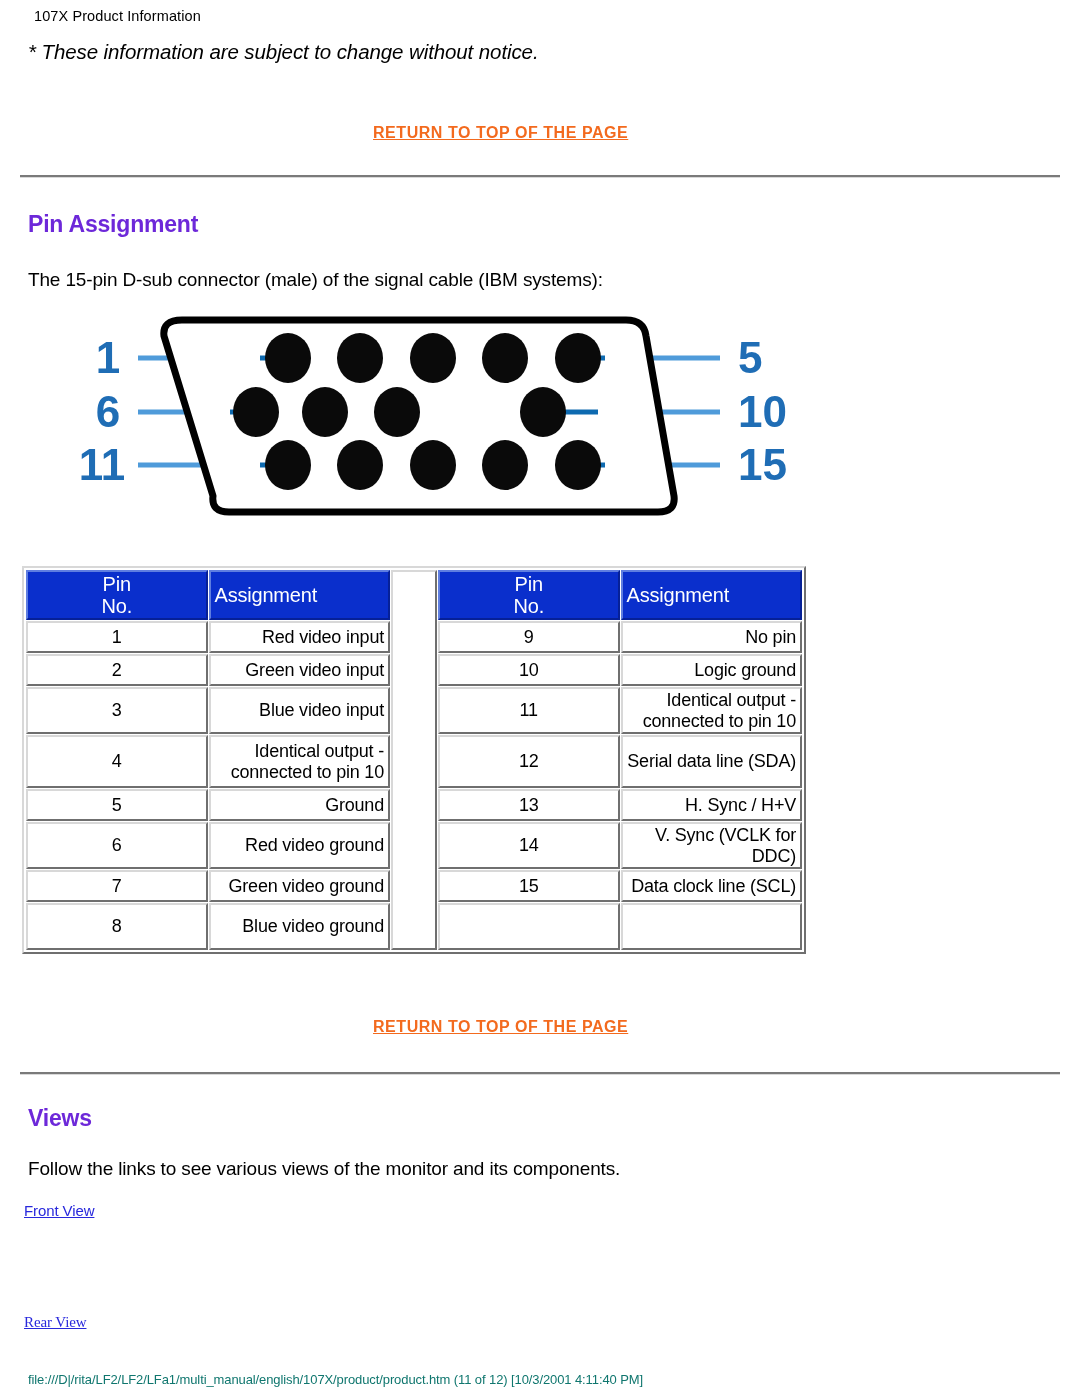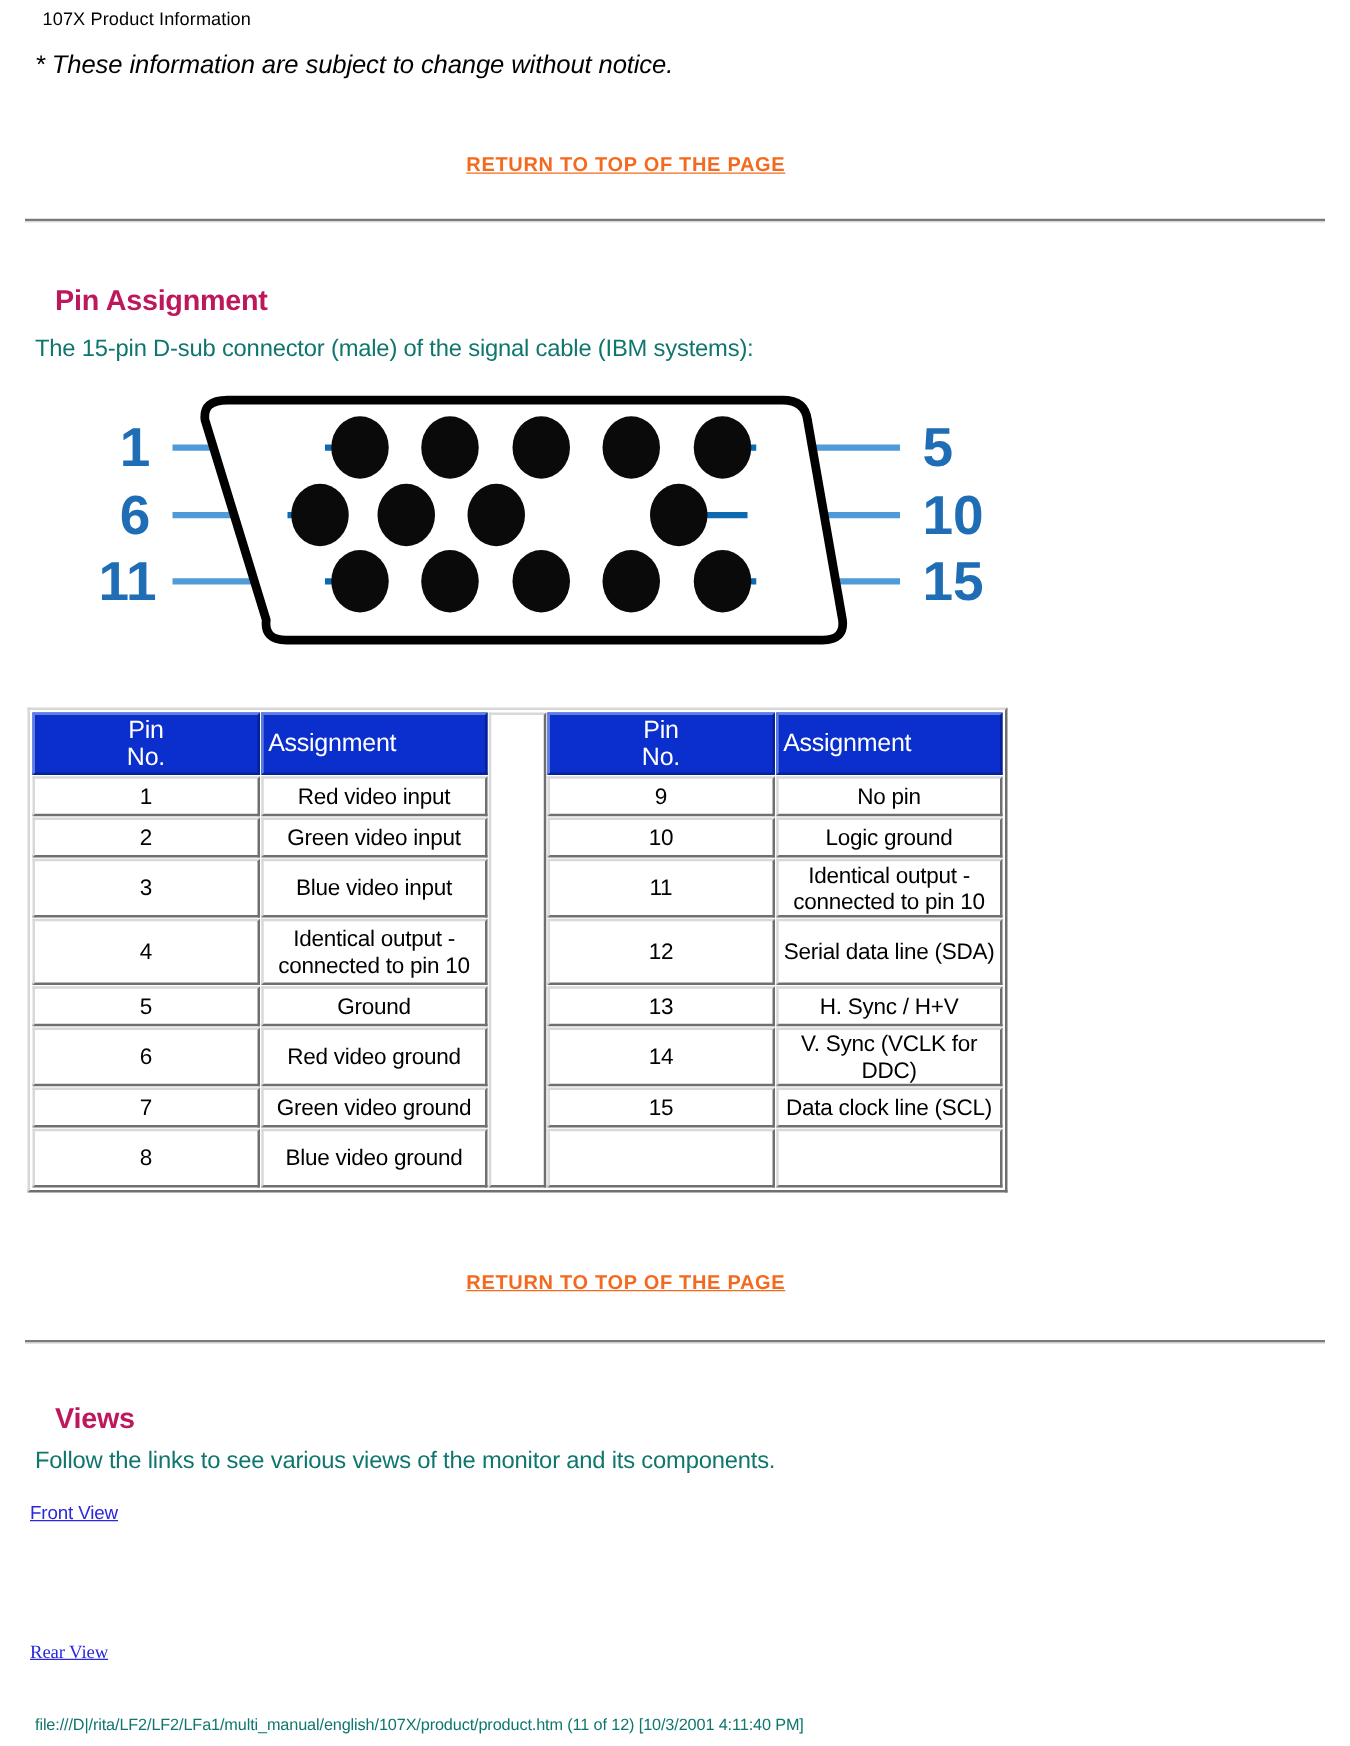--- a/index.html
+++ b/index.html
@@ -57,33 +57,33 @@
     margin: 0;
     border: none;
     border-top: 2px solid #7a7a7a;
     border-bottom: 1px solid #d9d9d9;
   }
   hr.rule-1 { top: 175px; }
   hr.rule-2 { top: 1072px; }
 
   h2.section-head {
     position: absolute;
-    margin: 16px;
+    margin: 0;
     font-size: 23px;
     font-weight: bold;
-    color: #be185d;
+    color: #6d28d9;
     letter-spacing: -0.2px;
   }
   h2.head-pin { left: 28px; top: 211px; }
   h2.head-views { left: 28px; top: 1105px; }
 
   .body-text {
     position: absolute;
     font-size: 19px;
-    color: #0f766e;
+    color: #000000;
     letter-spacing: -0.15px;
     white-space: nowrap;
   }
   .intro-pin { left: 28px; top: 269px; }
   .intro-views { left: 28px; top: 1158px; }
 
   .view-link {
     position: absolute;
     font-size: 15px;
     color: #2828DC;
@@ -147,21 +147,21 @@
   }
   th.hdr-assign {
     text-align: left;
     padding-left: 6px;
   }
   td.pin-no {
     text-align: center;
     width: 58px;
   }
   td.pin-assign {
-    text-align: center;
+    text-align: right;
     padding-left: 6px;
   }
   td.spacer {
     background: #0A2FCC;
     border: none;
     width: 34px;
     padding: 0;
   }
   .r-tall   { height: 47px; }
   .r-normal { height: 32px; }

